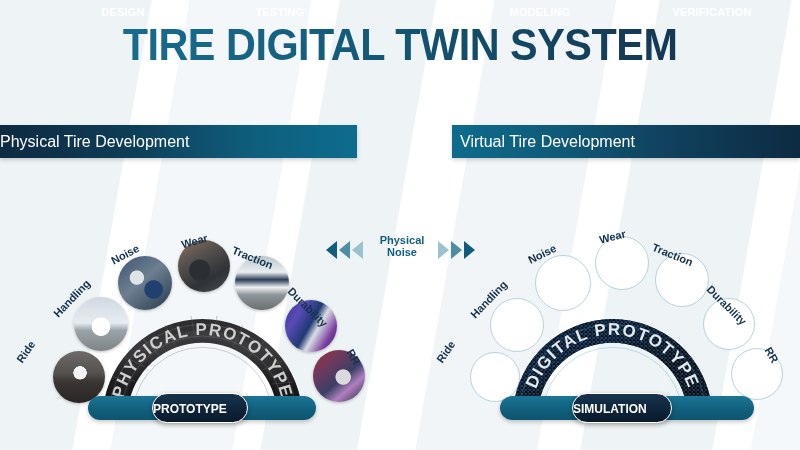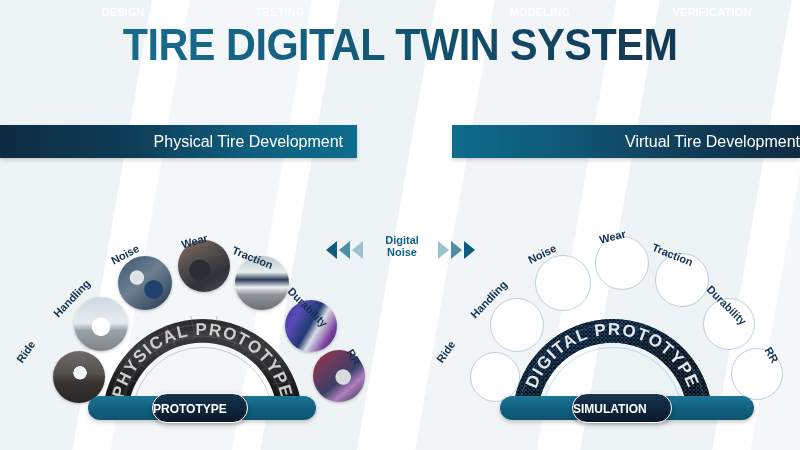--- a/index.html
+++ b/index.html
@@ -27,27 +27,27 @@
     font-family:"Liberation Sans", sans-serif;
     background:linear-gradient(90deg,#1a6f90 0%,#176a8c 18%,#155f7f 38%,#12506d 56%,#14405c 74%,#16304a 100%);
     -webkit-background-clip:text;background-clip:text;color:transparent;
     -webkit-text-fill-color:transparent;
     white-space:nowrap;
     transform:scaleX(0.94);
   }
 
   
   .banner{position:absolute;height:33px;line-height:33px;color:#fff;font-size:16px;
-          text-align:right;box-shadow:0 2px 4px rgba(0,0,0,.18);}
+          text-align:left;box-shadow:0 2px 4px rgba(0,0,0,.18);}
   #banner-left{left:0;top:125px;width:357px;
       background:linear-gradient(90deg,#0d2b42 0%,#0e3c56 35%,#0f5f7e 72%,#0d6c8d 100%);
       padding-right:14px;box-sizing:border-box;}
   #banner-right{left:452px;top:125px;width:348px;
       background:linear-gradient(90deg,#0d6c8d 0%,#0f5a79 30%,#103f5b 65%,#0d2b42 100%);
-      padding-left:18px;box-sizing:border-box;}
+      padding-left:8px;box-sizing:border-box;}
 
   
   #dt-center{position:absolute;left:310px;top:232px;width:180px;height:48px;}
   #dt-label{position:absolute;left:62px;top:2px;width:60px;text-align:center;
      color:#115f80;font-size:11px;font-weight:bold;line-height:12px;}
   .chev{position:absolute;top:9px;width:0;height:0;}
   .chev-l{border-top:9px solid transparent;border-bottom:9px solid transparent;}
   .chev-r{border-top:9px solid transparent;border-bottom:9px solid transparent;}
   #cl1{left:16px;border-right:11px solid #0f5c7c;}
   #cl2{left:29px;border-right:11px solid #4d8ea4;}
@@ -210,21 +210,21 @@
   <div class="pillbar" style="left:88px;top:396px;width:228px;"></div>
   <div class="pilltext" style="left:92px;width:62px;">DESIGN</div>
   <div class="pillmain" style="left:152px;top:393px;width:96px;">PROTOTYPE</div>
   <div class="pilltext" style="left:248px;width:64px;">TESTING</div>
 
   <div id="dt-center">
     <div class="chev chev-l" id="cl1"></div>
     <div class="chev chev-l" id="cl2"></div>
     <div class="chev chev-l" id="cl3"></div>
     <div id="dt-label">
-      <span>Digital</span><br>
+      <span>Physical</span><br>
       <span>Noise</span>
     </div>
     <div class="chev chev-r" id="cr1"></div>
     <div class="chev chev-r" id="cr2"></div>
     <div class="chev chev-r" id="cr3"></div>
   </div>
 
   <div class="bubble virt v-ride" style="left:470px;top:352px;width:50px;height:50px;"></div>
   <div class="blabel" style="left:434px;top:358px;transform:rotate(-55deg);transform-origin:left top;">Ride</div>
 

